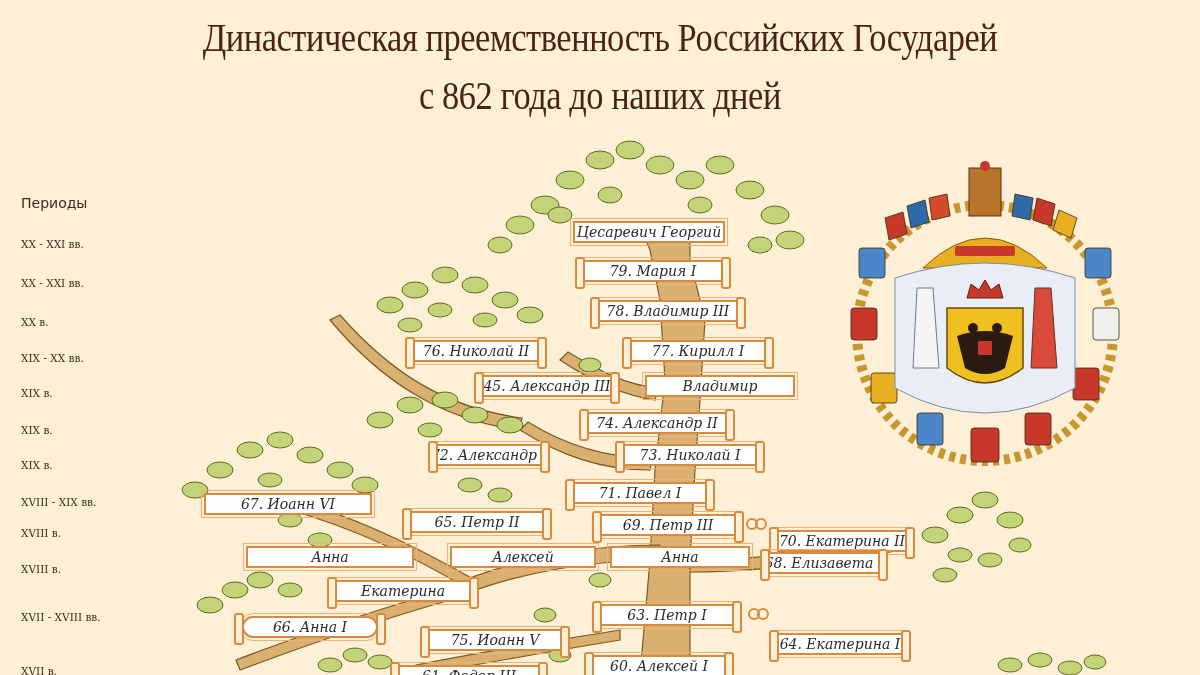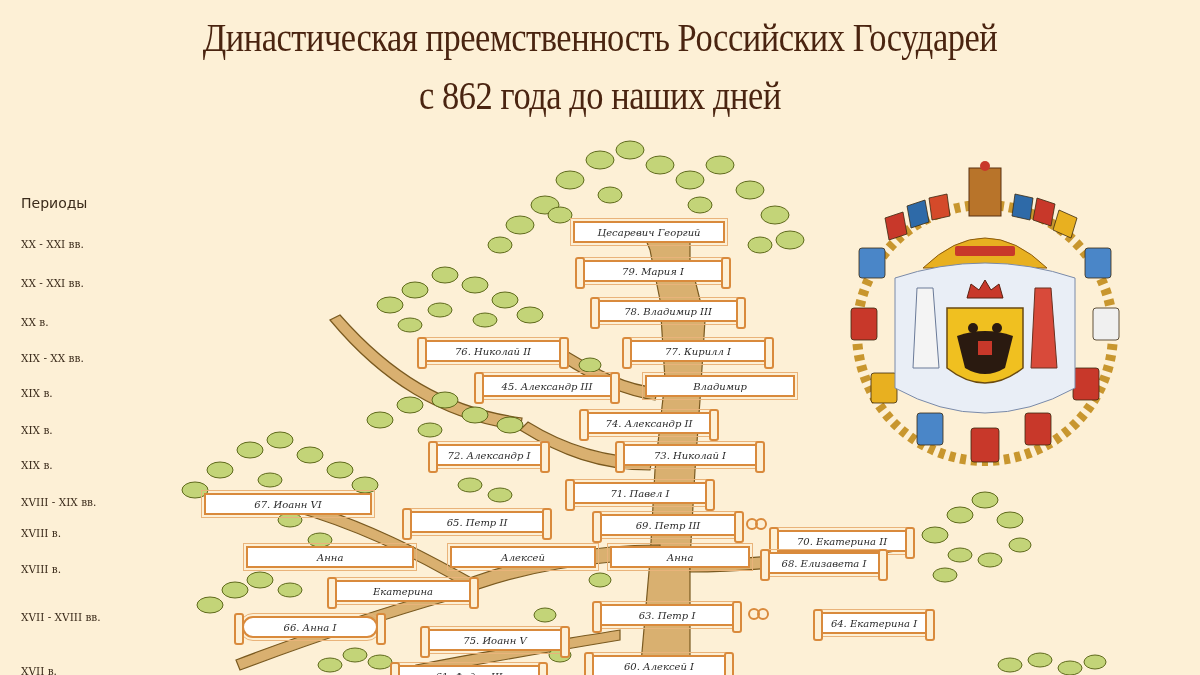--- a/index.html
+++ b/index.html
@@ -24,21 +24,21 @@
   .period.head { font-family:"DejaVu Sans", sans-serif; font-size:14px; }
   svg.tree { position:absolute; left:0; top:0; }
   .scroll {
     position:absolute; height:22px;
     background:#ffffff;
     border:2px solid #d98a3c;
     outline:1px solid #e9b37a; outline-offset:2px;
     box-sizing:border-box;
     display:flex; align-items:center; justify-content:center;
     font-family:"DejaVu Serif", serif; font-style:italic;
-    font-size:10px; color:#2a2a2a; white-space:nowrap;
+    font-size:14px; color:#2a2a2a; white-space:nowrap;
   }
   .scroll::before, .scroll::after {
     content:""; position:absolute; top:-5px; width:6px; height:28px;
     border:2px solid #d98a3c; border-radius:3px; background:#fdf0d6;
   }
   .scroll::before { left:-10px; }
   .scroll::after { right:-10px; }
   .scroll.plain::before, .scroll.plain::after { display:none; }
   .rings {
     position:absolute; width:24px; height:14px;
@@ -166,25 +166,25 @@
         <ellipse cx="1040" cy="660" rx="12" ry="7"></ellipse>
       <ellipse cx="1070" cy="668" rx="12" ry="7"></ellipse>
         <ellipse cx="1095" cy="662" rx="11" ry="7"></ellipse>
     </g>
   </g>
 </svg>
 
 <div class="scroll plain" style="left:573px;top:221px;width:152px;">Цесаревич Георгий</div>
 <div class="scroll" style="left:583px;top:260px;width:140px;">79. Мария I</div>
 <div class="scroll" style="left:598px;top:300px;width:140px;">78. Владимир III</div>
-<div class="scroll" style="left:425px;top:340px;width:136px;">76. Николай II</div>
+<div class="scroll" style="left:413px;top:340px;width:126px;">76. Николай II</div>
 <div class="scroll" style="left:630px;top:340px;width:136px;">77. Кирилл I</div>
 <div class="scroll" style="left:482px;top:375px;width:130px;">45. Александр III</div>
 <div class="scroll plain" style="left:645px;top:375px;width:150px;">Владимир</div>
-<div class="scroll" style="left:587px;top:412px;width:124px;">74. Александр II</div>
+<div class="scroll" style="left:587px;top:412px;width:140px;">74. Александр II</div>
 <div class="scroll" style="left:436px;top:444px;width:106px;">72. Александр I</div>
 <div class="scroll" style="left:623px;top:444px;width:134px;">73. Николай I</div>
 <div class="scroll" style="left:573px;top:482px;width:134px;">71. Павел I</div>
 <div class="scroll plain" style="left:204px;top:493px;width:168px;">67. Иоанн VI</div>
 <div class="scroll" style="left:410px;top:511px;width:134px;">65. Петр II</div>
 <div class="scroll" style="left:600px;top:514px;width:136px;">69. Петр III</div>
 <div class="rings" style="left:746px;top:518px;">
     <span></span>
     <span></span>
   </div>
@@ -192,21 +192,21 @@
 <div class="scroll plain" style="left:246px;top:546px;width:168px;">Анна</div>
 <div class="scroll plain" style="left:450px;top:546px;width:146px;">Алексей</div>
 <div class="scroll plain" style="left:610px;top:546px;width:140px;">Анна</div>
 <div class="scroll" style="left:768px;top:552px;width:112px;">68. Елизавета I</div>
 <div class="scroll" style="left:335px;top:580px;width:136px;">Екатерина</div>
 <div class="scroll" style="left:600px;top:604px;width:134px;">63. Петр I</div>
 <div class="rings" style="left:748px;top:608px;">
     <span></span>
     <span></span>
   </div>
-<div class="scroll" style="left:777px;top:612px;width:106px;margin-left:44px;">64. Екатерина I</div>
+<div class="scroll" style="left:777px;top:633px;width:126px;">64. Екатерина I</div>
 <div class="scroll" style="left:242px;top:616px;width:136px;border-radius:11px;">66. Анна I</div>
 <div class="scroll" style="left:428px;top:629px;width:134px;">75. Иоанн V</div>
 <div class="scroll" style="left:592px;top:655px;width:134px;">60. Алексей I</div>
 <div class="scroll" style="left:398px;top:665px;width:142px;">61. Федор III</div>
 
 <svg class="emblem" viewBox="0 0 280 315">
 
   <g fill="#c08a2a" stroke="#7a4f10" stroke-width="0.8">
     <ellipse cx="140" cy="175" rx="128" ry="128" fill="none" stroke="#c8962e" stroke-width="10" stroke-dasharray="6 5"></ellipse>
   </g>

